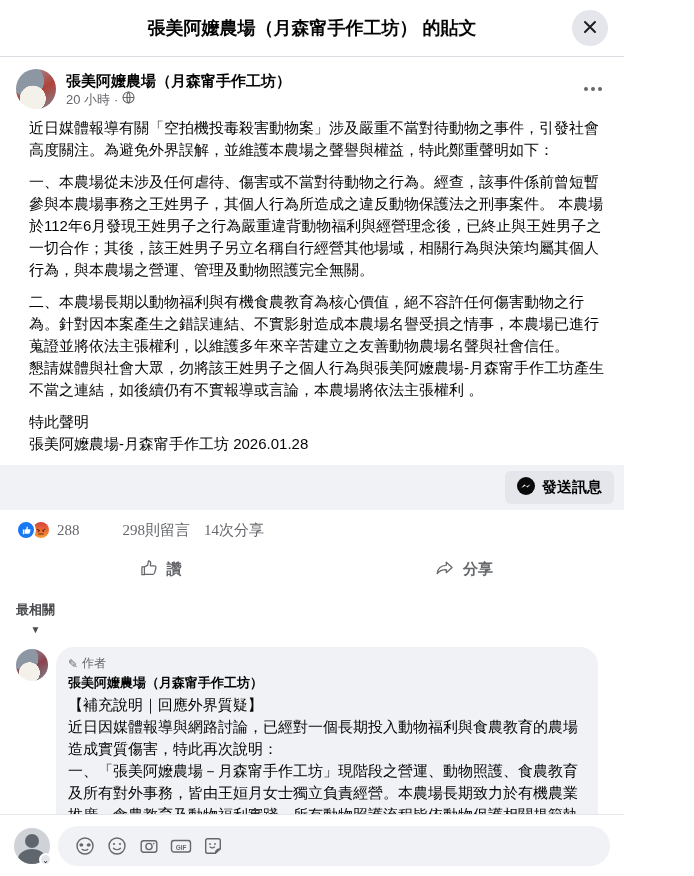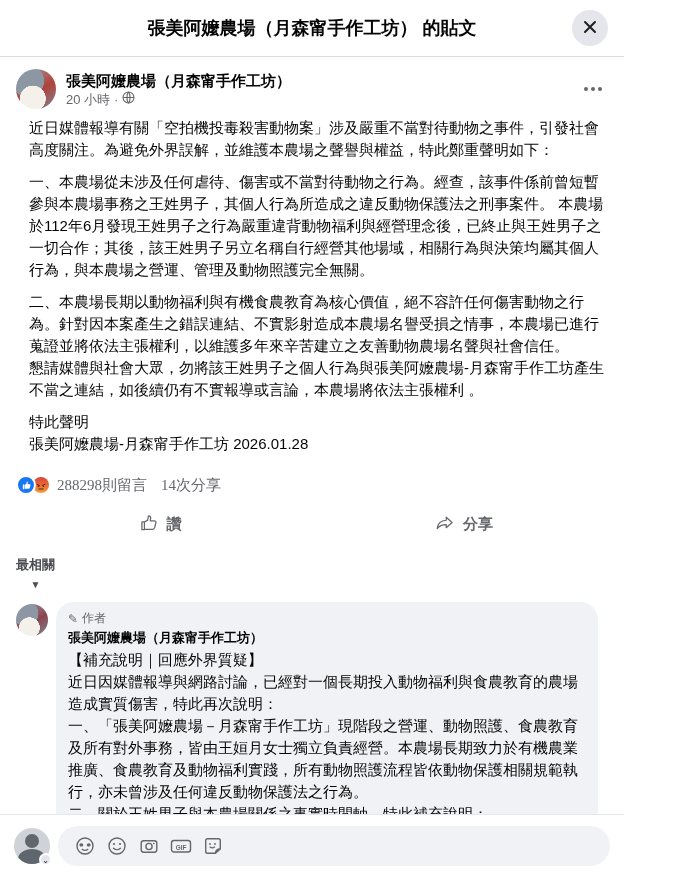--- a/index.html
+++ b/index.html
@@ -33,21 +33,21 @@
   .msg-band { margin-top:4px; background:#f0f2f5; padding:6px 10px; display:flex; justify-content:flex-end; }
   .msg-btn { display:flex; align-items:center; gap:7px; background:#e4e6eb; border:none; border-radius:6px; padding:6px 12px; font-size:15px; font-weight:bold; color:#050505; cursor:pointer; font-family:inherit; }
 
   
   .engage-row { display:flex; align-items:center; padding:10px 16px 8px 16px;font-family:Liberation Serif, serif; }
   .react-cluster { display:flex; align-items:center; cursor:pointer; }
   .react-icon { width:20px; height:20px; border-radius:50%; border:2px solid #fff; display:flex; align-items:center; justify-content:center; }
   .react-like { background:#1877f2; z-index:2; }
   .react-angry { margin-left:-5px; z-index:1; }
   .react-count { margin-left:6px; font-size:15px; color:#65676b; }
-  .engage-right { display:flex; gap:14px; font-size:15px; color:#65676b; }
+  .engage-right { display:flex; gap:14px; font-size:15px; color:#65676b;margin-left:43px; }
   .engage-right span { cursor:pointer; }
 
   
   .action-row { display:flex; padding:2px 8px 6px 8px; }
   .action-btn { flex:1; display:flex; align-items:center; justify-content:center; gap:8px; background:none; border:none; border-radius:4px; padding:8px 0; font-size:15px; font-weight:600; color:#65676b; cursor:pointer; font-family:inherit; }
 
   
   .sort-row { padding:6px 16px 4px 16px; }
   .sort-btn { background:none; border:none; font-size:13px; font-weight:600; color:#4b4c4f; cursor:pointer; display:flex; align-items:center; gap:5px; font-family:inherit;flex-direction:column; }
   .sort-caret { font-size:10px; color:#4b4c4f; }
@@ -118,20 +118,31 @@
 
   <div class="post-body">
     <p>近日媒體報導有關「空拍機投毒殺害動物案」涉及嚴重不當對待動物之事件，引發社會高度關注。為避免外界誤解，並維護本農場之聲譽與權益，特此鄭重聲明如下：</p>
     <p>一、本農場從未涉及任何虐待、傷害或不當對待動物之行為。經查，該事件係前曾短暫參與本農場事務之王姓男子，其個人行為所造成之違反動物保護法之刑事案件。 本農場於112年6月發現王姓男子之行為嚴重違背動物福利與經營理念後，已終止與王姓男子之一切合作；其後，該王姓男子另立名稱自行經營其他場域，相關行為與決策均屬其個人行為，與本農場之營運、管理及動物照護完全無關。</p>
     <p>二、本農場長期以動物福利與有機食農教育為核心價值，絕不容許任何傷害動物之行為。針對因本案產生之錯誤連結、不實影射造成本農場名譽受損之情事，本農場已進行蒐證並將依法主張權利，以維護多年來辛苦建立之友善動物農場名聲與社會信任。
 懇請媒體與社會大眾，勿將該王姓男子之個人行為與張美阿嬤農場-月森甯手作工坊產生不當之連結，如後續仍有不實報導或言論，本農場將依法主張權利 。</p>
     <p>特此聲明
 張美阿嬤農場-月森甯手作工坊 2026.01.28</p>
   </div>
 
+  <div class="msg-band">
+    <button class="msg-btn">
+      <span>
+        <svg width="18" height="18" viewBox="0 0 18 18">
+            <circle cx="9" cy="9" r="9" fill="#0a0a0a"></circle>
+            <path d="M4.2 10.9l3.1-3.3 2.4 1.8 3.9-2.2-3.1 3.4-2.3-1.8z" fill="#fff"></path>
+          </svg>
+      </span>
+      <span>發送訊息</span>
+    </button>
+  </div>
 
   <div class="engage-row">
     <div class="react-cluster">
       <span class="react-icon react-like">
         <svg width="11" height="11" viewBox="0 0 24 24">
             <path d="M4 10h3v10H4zM8 19v-8.5l3.6-2 1-5.2c1.4 0 2.4 1 2.4 2.4L14.4 9h4.6c1.2 0 2 1.1 1.7 2.2l-1.6 6.3c-.3 1-1.1 1.5-2.1 1.5H8z" fill="#fff"></path>
           </svg>
       </span>
       <span class="react-icon react-angry">
         <svg width="20" height="20" viewBox="0 0 20 20">

